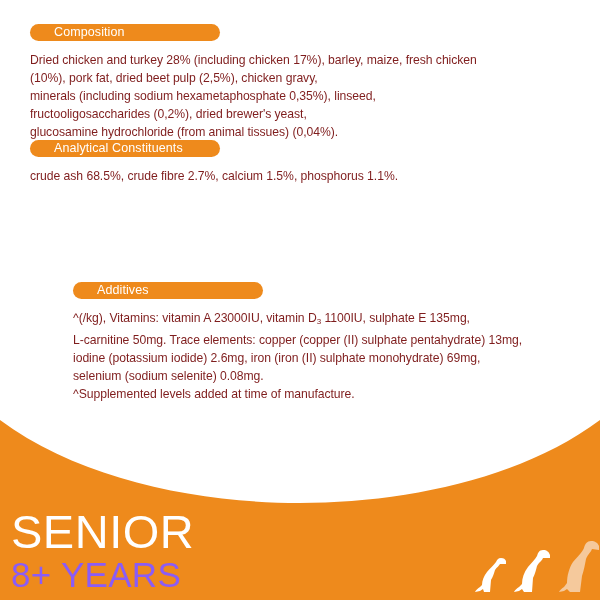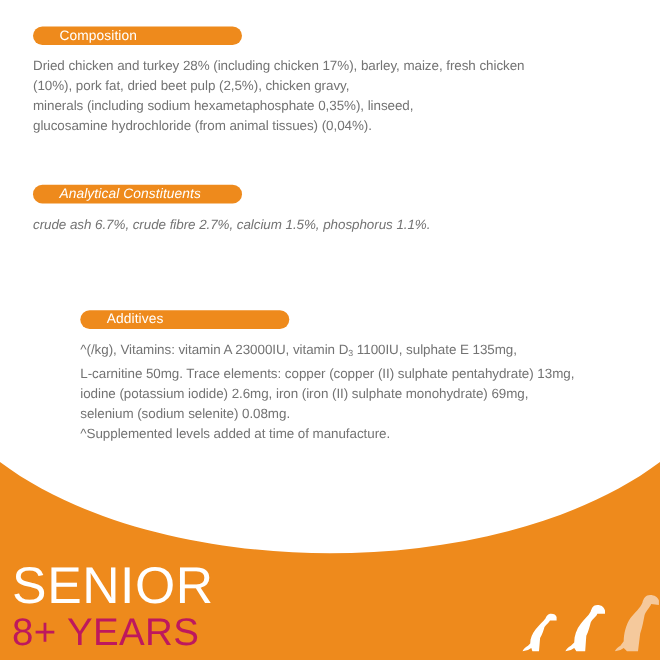--- a/index.html
+++ b/index.html
@@ -14,60 +14,61 @@
       border-radius: 9px;
       color: #ffffff;
       font-size: 12.5px;
       line-height: 17px;
       padding-left: 24px;
       font-weight: normal;
       letter-spacing: 0.1px;
     }
     .body-text {
       margin-top: 10px;
-      color: #737373;
+      color: #7f1d1d;
       font-size: 12.2px;
       line-height: 18px;
       letter-spacing: -0.05px;
     }
     .body-text .line { display: block; white-space: nowrap; }
     #sec-composition { top: 24px; }
-    #sec-analytical { top: 168px; font-style: italic; }
+    #sec-analytical { top: 140px; }
     #sec-additives { top: 282px; margin-left: 43px; }
     .curve { position: absolute; left: 0; top: 400px; width: 600px; height: 200px; }
     .age-title {
       position: absolute; left: 11px; top: 508px;
       color: #ffffff; font-size: 47px; line-height: 48px;
       letter-spacing: 0.5px;
     }
     .age-sub {
       position: absolute; left: 11px; top: 555px;
-      color: #be185d; font-size: 35px; line-height: 40px;
+      color: #8b5cf6; font-size: 35px; line-height: 40px;
       letter-spacing: 0.3px;
     }
     .dogs { position: absolute; left: 460px; top: 540px; width: 140px; height: 55px; }
     .sub3 { font-size: 8px; vertical-align: -2px; }
   </style>
 </head>
 <body>
 
 <div class="section" id="sec-composition">
   <span class="badge">Composition</span>
   <div class="body-text">
     <span class="line">Dried chicken and turkey 28% (including chicken 17%), barley, maize, fresh chicken</span>
     <span class="line">(10%), pork fat, dried beet pulp (2,5%), chicken gravy,</span>
     <span class="line">minerals (including sodium hexametaphosphate 0,35%), linseed,</span>
+    <span class="line">fructooligosaccharides (0,2%), dried brewer's yeast,</span>
     <span class="line">glucosamine hydrochloride (from animal tissues) (0,04%).</span>
   </div>
 </div>
 
 <div class="section" id="sec-analytical">
   <span class="badge">Analytical Constituents</span>
   <div class="body-text">
-    <span class="line">crude ash 6.7%, crude fibre 2.7%, calcium 1.5%, phosphorus 1.1%.</span>
+    <span class="line">crude ash 68.5%, crude fibre 2.7%, calcium 1.5%, phosphorus 1.1%.</span>
   </div>
 </div>
 
 <div class="section" id="sec-additives">
   <span class="badge">Additives</span>
   <div class="body-text">
     <span class="line"><span>^(/kg), Vitamins: vitamin A 23000IU, vitamin D</span><span class="sub3">3</span><span> 1100IU, sulphate E 135mg,</span></span>
     <span class="line">L-carnitine 50mg. Trace elements: copper (copper (II) sulphate pentahydrate) 13mg,</span>
     <span class="line">iodine (potassium iodide) 2.6mg, iron (iron (II) sulphate monohydrate) 69mg,</span>
     <span class="line">selenium (sodium selenite) 0.08mg.</span>

